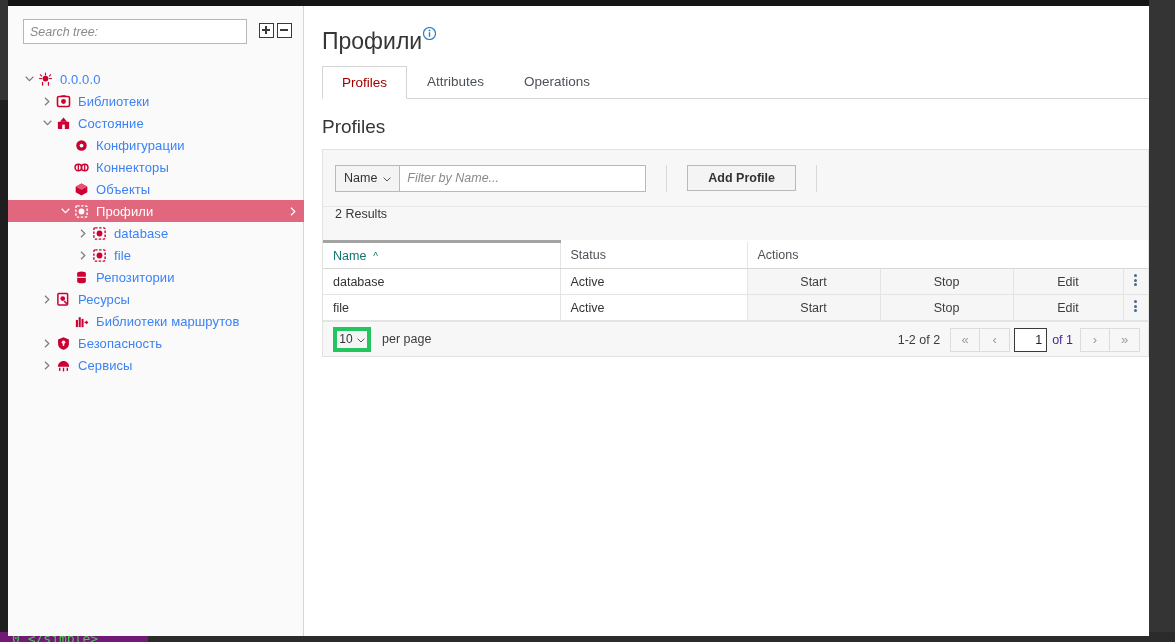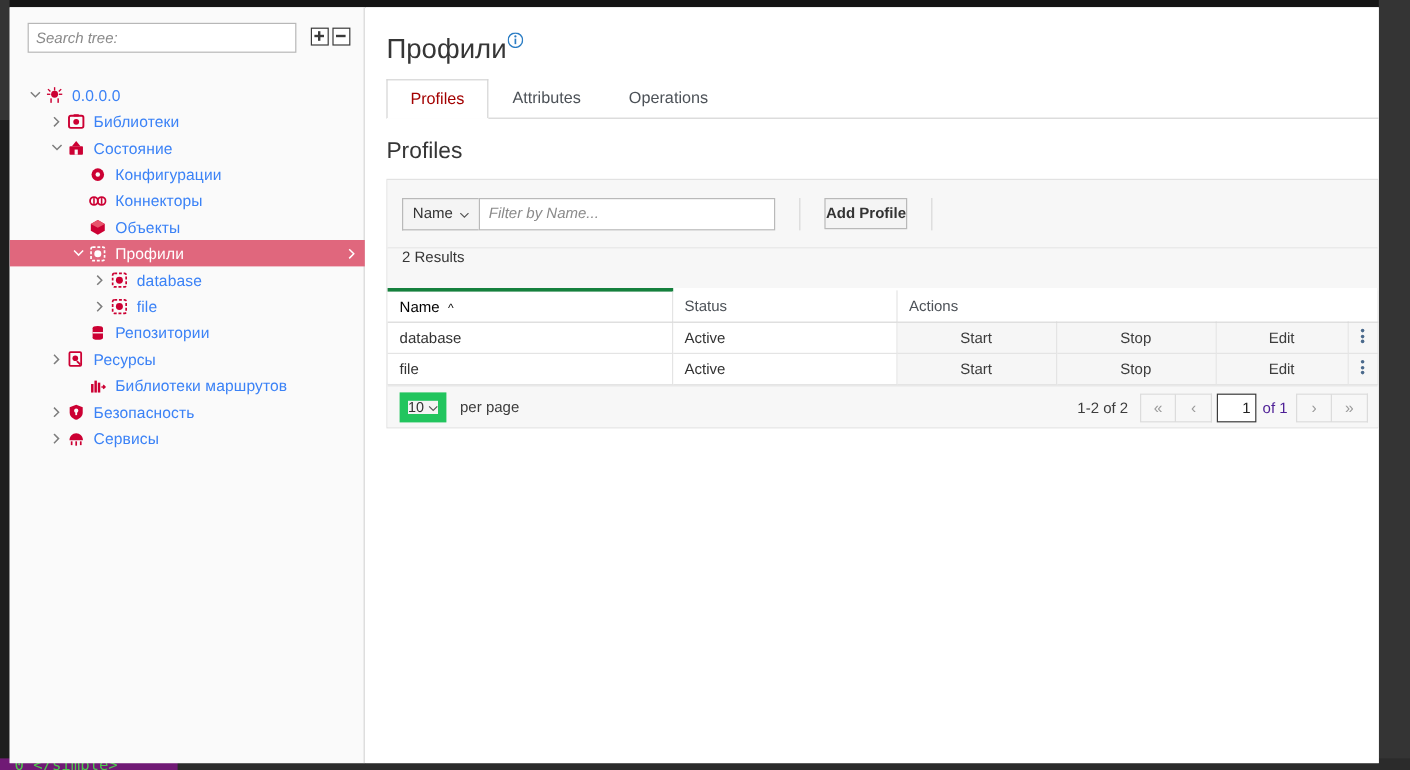--- a/index.html
+++ b/index.html
@@ -226,21 +226,21 @@
     font-size: 12.5px; font-style: italic; color: #8a8a8a;
     padding: 0 7px;
     outline: none;
     font-family: "Liberation Sans", sans-serif;
   }
   .filter-input::placeholder { color: #8a8a8a; font-style: italic; }
   .tb-div {
     width: 1px; height: 27px; background: #d8d8d8; margin: 0 20px;
   }
   .btn {
-    height: 26px; padding: 0 0;
+    height: 26px; padding: 0 20px;
     background: #f4f4f4;
     border: 1px solid #b9b9b9;
     font-size: 12.5px; color: #333; font-weight: bold;
     cursor: pointer;
     font-family: "Liberation Sans", sans-serif;
     display:flex; align-items:center;
   }
   .results-bar {
     height: 33px;
     background: #f7f7f7;
@@ -259,22 +259,22 @@
     text-align: left;
     font-size: 12.5px;
     font-weight: normal;
     color: #4d5258;
     padding: 0 0 0 10px;
     background: #fff;
     border-bottom: 1px solid #d7d7d7;
     border-right: 1px solid #e4e4e4;
   }
   table.grid th.sorted {
-    color: #000000;
-    border-top: 3px solid #15803d;
+    color: #0f766e;
+    border-top: 3px solid #a3a3a3;
   }
   table.grid th .caretup { margin-left: 7px; font-size: 10px; }
   table.grid td {
     height: 26px;
     font-size: 12.5px;
     color: #333;
     padding: 0 0 0 10px;
     border-bottom: 1px solid #e4e4e4;
     border-right: 1px solid #e4e4e4;
     background: #fff;
@@ -303,21 +303,21 @@
     height: 35px;
     background: #f7f7f7;
     border-top: 1px solid #e4e4e4;
     display: flex; align-items: center;
     padding: 0 10px 0 10px;
     position: relative;
   }
   .pp-select {
     height: 25px; min-width: 38px;
     background: #f4f4f4;
-    border: 7px solid #22c55e;
+    border: 4px solid #22c55e;
     display: flex; align-items: center; justify-content: center; gap: 4px;
     font-size: 12px; color: #333;
     cursor: pointer;
   }
   .pp-label { font-size: 12.5px; color: #3c3c3c; margin-left: 11px; }
   .pager-right {
     position: absolute; right: 8px; top: 0; height: 35px;
     display: flex; align-items: center; gap: 0;
   }
   .range-lbl { font-size: 12.5px; color: #3c3c3c; margin-right: 10px; }

